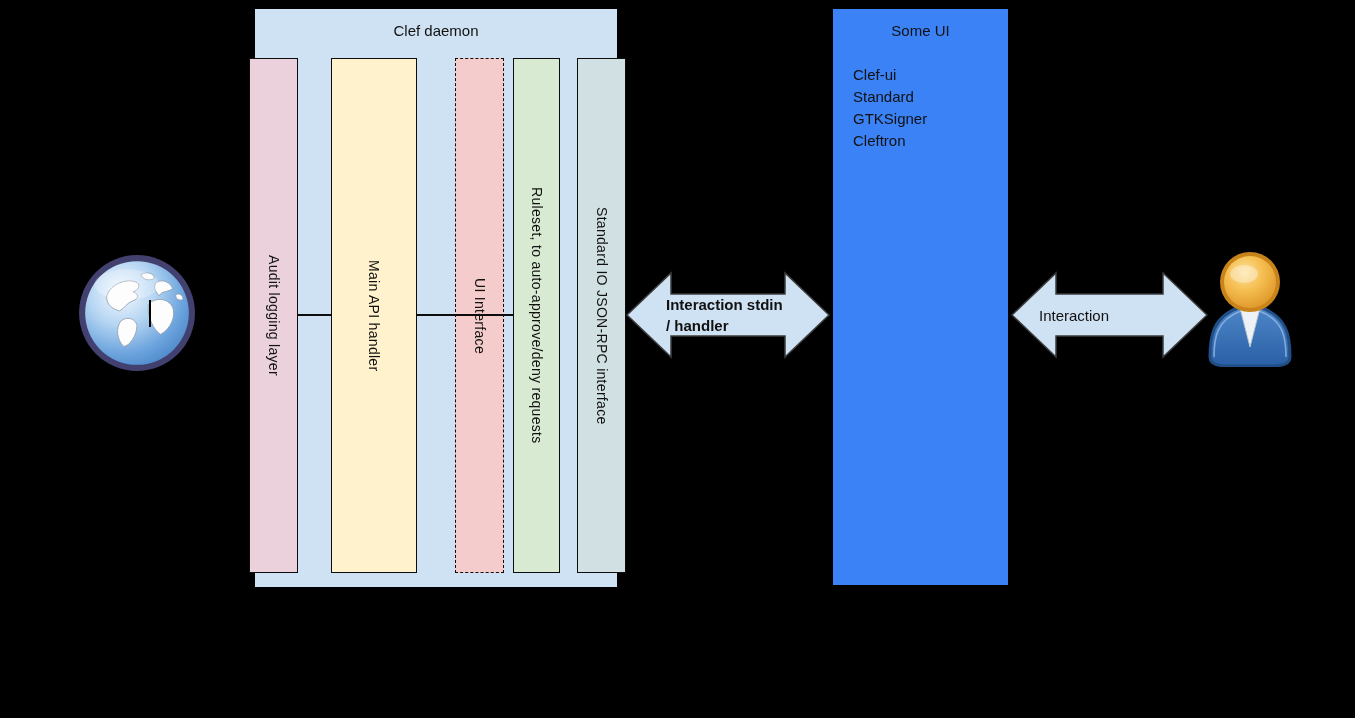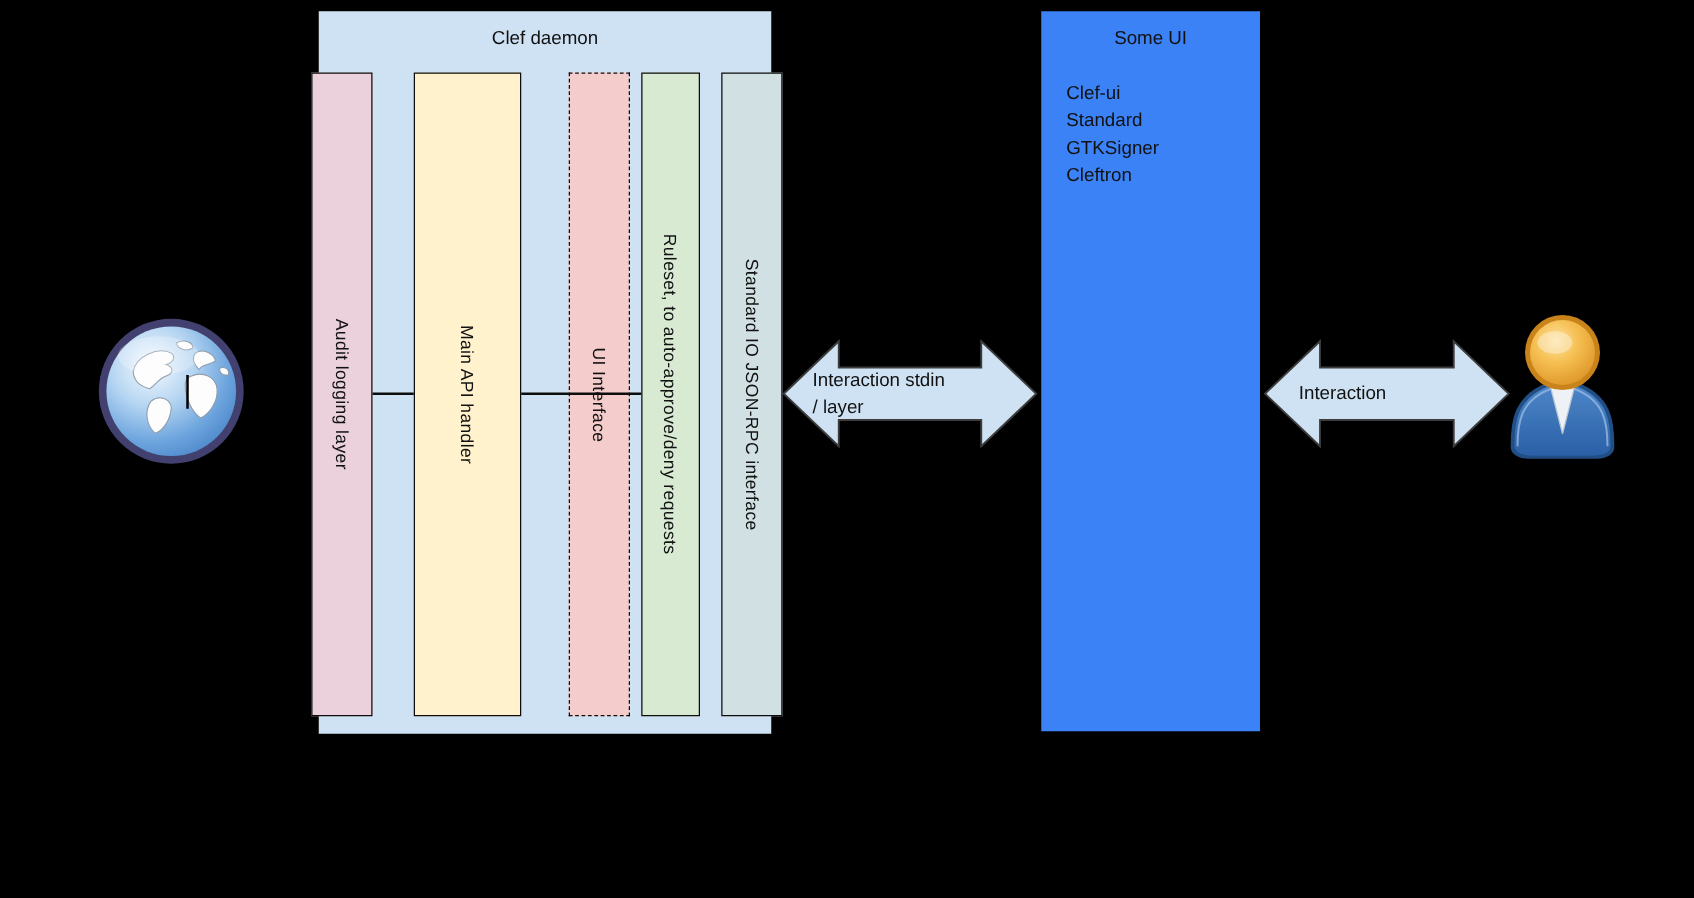--- a/index.html
+++ b/index.html
@@ -54,21 +54,21 @@
 
   
   .arrow { z-index:2; }
   .arrow-1 { left:626px; top:271px; width:204px; height:88px; }
   .arrow-2 { left:1011px; top:271px; width:197px; height:88px;text-align:center; }
   .arrow svg { display:block; width:100%; height:100%; }
   .arrow-label {
     position:absolute; top:50%; transform:translateY(-50%);
     font-size:15px; line-height:21px; color:#111; white-space:nowrap;
   }
-  .arrow-1 .arrow-label { left:24px; }
+  .arrow-1 .arrow-label { left:40px;font-weight:bold; }
   .arrow-2 .arrow-label { left:28px; }
 
   
   .globe { left:76px; top:252px; width:122px; height:122px; z-index:2; }
   .globe-stub { left:149px; top:300px; width:2px; height:27px; background:#000; z-index:4; }
   .user { left:1202px; top:251px; width:96px; height:116px; z-index:3; }
 </style>
 </head>
 <body>
 
@@ -121,21 +121,21 @@
 
   <div class="abs connector connector-a"></div>
   <div class="abs connector connector-b"></div>
 
   <div class="abs arrow arrow-1">
     <svg viewBox="0 0 204 88" xmlns="http://www.w3.org/2000/svg" preserveAspectRatio="none">
       <polygon points="1,44 45,2 45,23 159,23 159,2 203,44 159,86 159,65 45,65 45,86" fill="#cfe2f3" stroke="#3d3d3d" stroke-width="1.5"></polygon>
     </svg>
     <div class="arrow-label">
       <div>Interaction stdin</div>
-      <div>/ layer</div>
+      <div>/ handler</div>
     </div>
   </div>
 
   <div class="abs someui-box" style="background-color: #3b82f6;">
     <div class="box-title">Some UI</div>
     <ul class="someui-list">
       <li>Clef-ui</li>
       <li>Standard</li>
       <li>GTKSigner</li>
       <li>Cleftron</li>

